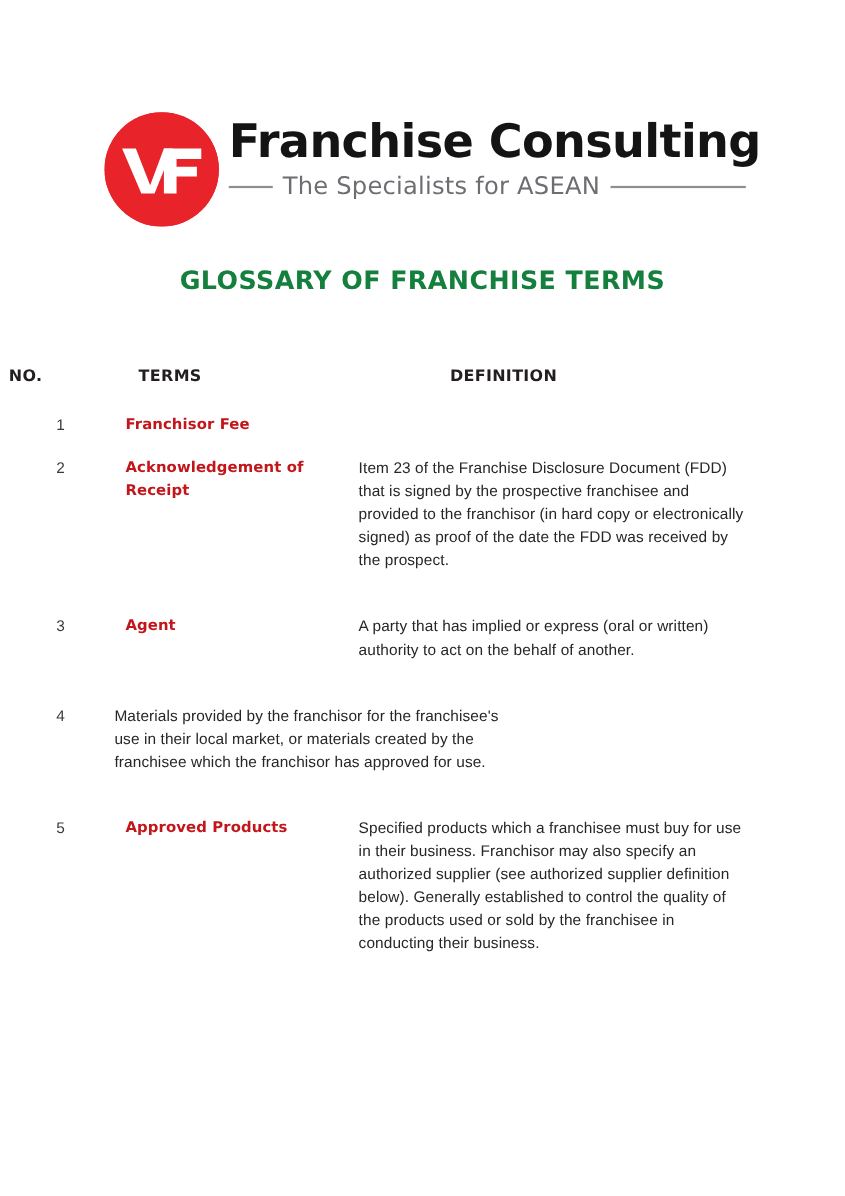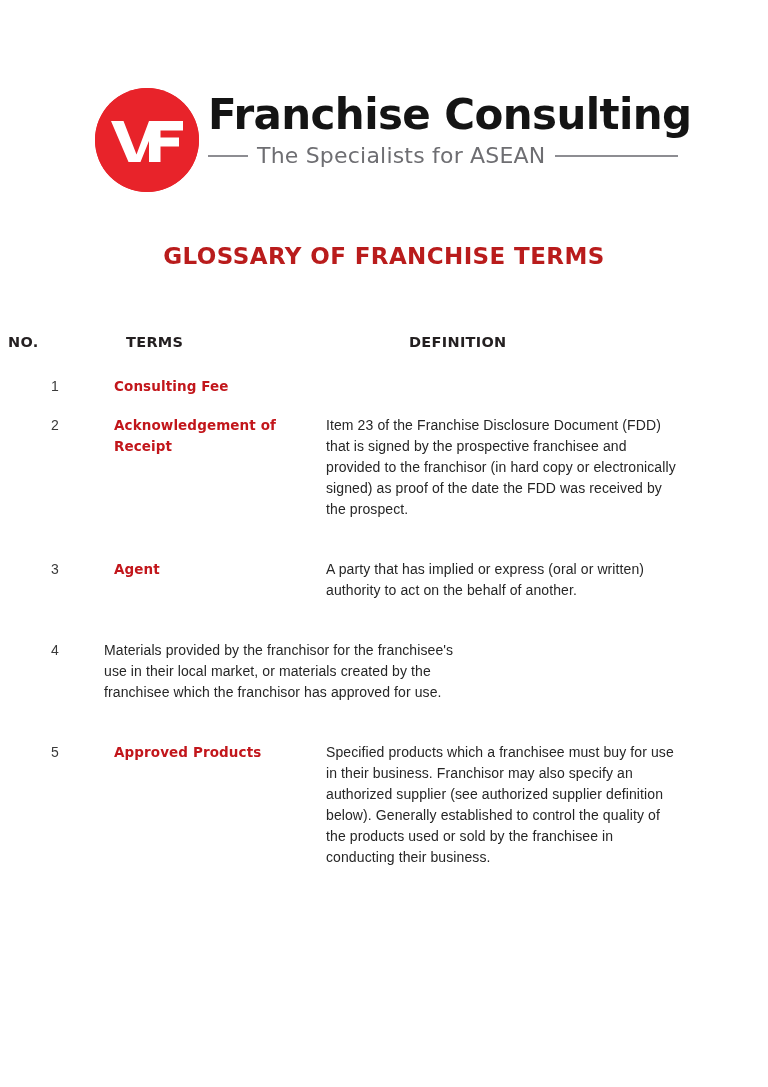--- a/index.html
+++ b/index.html
@@ -21,21 +21,21 @@
     height: 1087px;
     background: #ffffff;
     position: relative;
     box-sizing: border-box;
   }
 
   
   .letterhead {
     position: absolute;
     left: 0;
-    top: 78px;
+    top: 92px;
     width: 768px;
     height: 120px;
     text-align: center;
   }
 
   .logo-mark {
     position: absolute;
     left: 95px;
     top: 10px;
     width: 104px;
@@ -96,21 +96,21 @@
   .doc-title {
     position: absolute;
     left: 0;
     top: 243px;
     width: 768px;
     text-align: center;
     font-family: "DejaVu Sans", sans-serif;
     font-size: 23px;
     font-weight: 700;
     letter-spacing: 0.4px;
-    color: #b91c1c;
+    color: #15803d;
   }
 
   
   .glossary {
     position: absolute;
     left: 0;
     top: 334px;
     width: 768px;
   }
 
@@ -221,21 +221,21 @@
   <div class="glossary">
 
     <div class="row header-row">
       <div class="col-no">NO.</div>
       <div class="col-word">TERMS</div>
       <div class="col-def">DEFINITION</div>
     </div>
 
     <div class="row entry-row">
       <div class="col-no"><span class="entry-no">1</span></div>
-      <div class="col-word"><span class="entry-word">Consulting Fee</span></div>
+      <div class="col-word"><span class="entry-word">Franchisor Fee</span></div>
     </div>
 
     <div class="row entry-row">
       <div class="col-no"><span class="entry-no">2</span></div>
       <div class="col-word"><span class="entry-word">Acknowledgement of Receipt</span></div>
       <div class="col-def"><span class="entry-def">Item 23 of the Franchise Disclosure Document (FDD) that is signed by the prospective franchisee and provided to the franchisor (in hard copy or electronically signed) as proof of the date the FDD was received by the prospect.</span></div>
     </div>
 
     <div class="row entry-row">
       <div class="col-no"><span class="entry-no">3</span></div>

